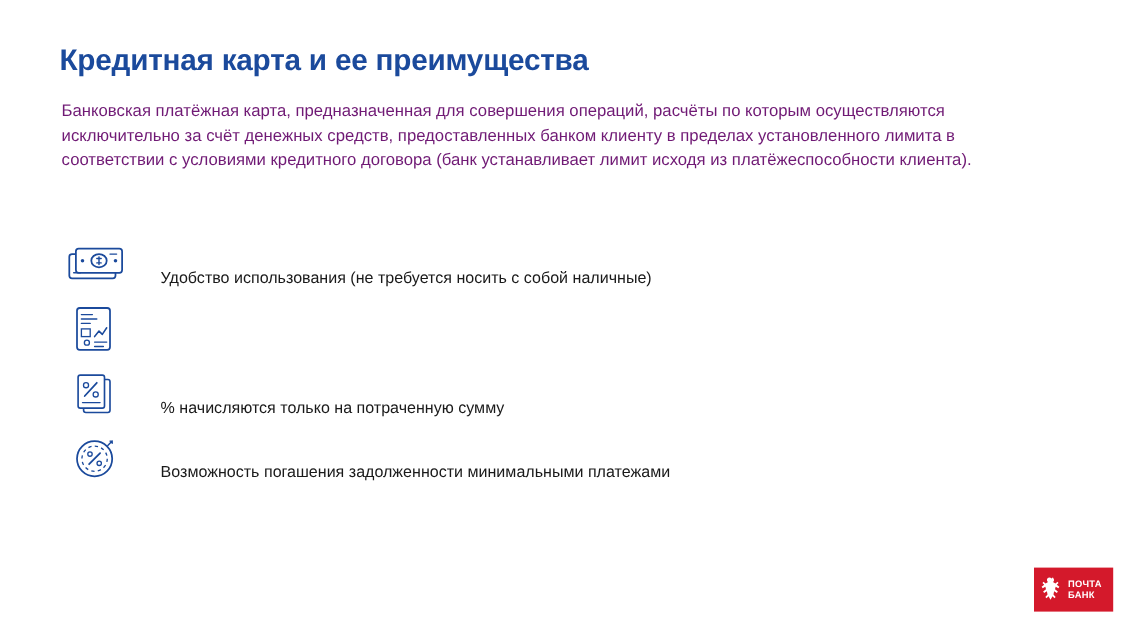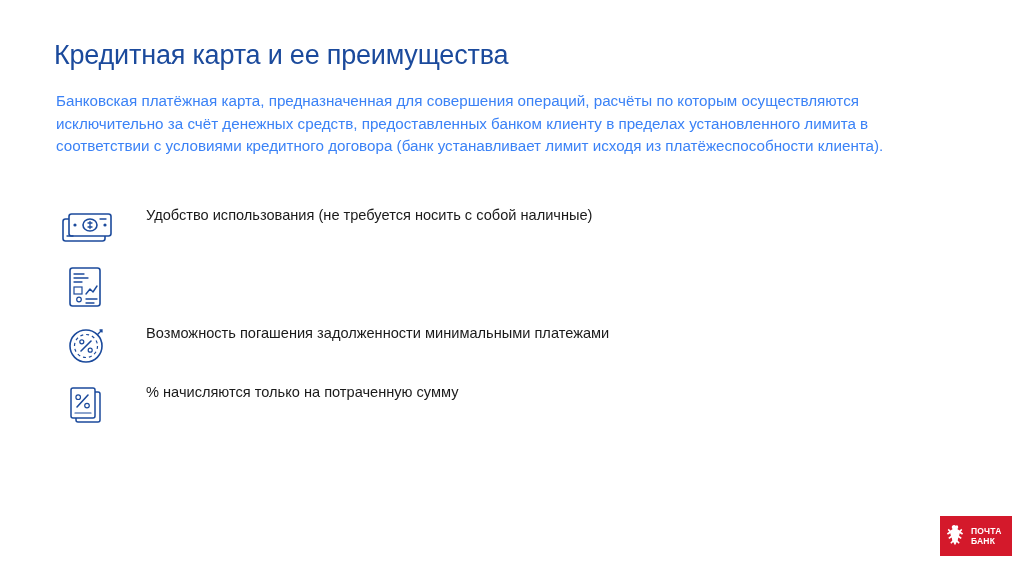--- a/index.html
+++ b/index.html
@@ -22,48 +22,48 @@
     height: 574px;
     box-sizing: border-box;
   }
 
   
   .title {
     position: absolute;
     left: 54px;
     top: 40px;
     font-size: 27px;
-    font-weight: normal;
+    font-weight: bold;
     color: #1b4a9c;
     letter-spacing: -0.2px;
     white-space: nowrap;
   }
 
   
   .intro {
     position: absolute;
     left: 56px;
     top: 90px;
     width: 890px;
     font-size: 15.2px;
     line-height: 22.5px;
-    color: #3b82f6;
+    color: #701a75;
     text-align: left;
   }
 
   
   .benefits {
     position: absolute;
     left: 56px;
     top: 205px;
     width: 900px;
   }
   .benefit-row {
     display: flex;
-    align-items: flex-start;
+    align-items: flex-end;
     height: 58px;
     margin-bottom: 1px;
   }
   .benefit-icon {
     width: 64px;
     min-width: 64px;
     height: 46px;
     display: flex;
     align-items: center;
     justify-content: center;
@@ -141,43 +141,43 @@
           <circle cx="19" cy="34.5" r="2.3" stroke="#1b4a9c" stroke-width="1.2" fill="none"></circle>
           <path d="M26 34h11M26 38h8" stroke="#1b4a9c" stroke-width="1.3" stroke-linecap="round"></path>
         </svg>
       </div>
     </div>
 
 
     <div class="benefit-row">
       <div class="benefit-icon">
         <svg width="56" height="44" viewBox="0 0 56 44" fill="none" xmlns="http://www.w3.org/2000/svg">
+          <rect x="16" y="9" width="24" height="30" rx="2" stroke="#1b4a9c" stroke-width="1.5" fill="#ffffff"></rect>
+          <rect x="11" y="5" width="24" height="30" rx="2" stroke="#1b4a9c" stroke-width="1.5" fill="#ffffff"></rect>
+          <path d="M17 24l11-12" stroke="#1b4a9c" stroke-width="1.6" stroke-linecap="round"></path>
+          <circle cx="18.2" cy="14.2" r="2.3" stroke="#1b4a9c" stroke-width="1.2" fill="none"></circle>
+          <circle cx="27" cy="22.6" r="2.3" stroke="#1b4a9c" stroke-width="1.2" fill="none"></circle>
+          <path d="M15 30h16" stroke="#1b4a9c" stroke-width="1.2" stroke-linecap="round"></path>
+        </svg>
+      </div>
+      <div class="benefit-text">% начисляются только на потраченную сумму</div>
+    </div>
+
+    <div class="benefit-row">
+      <div class="benefit-icon">
+        <svg width="56" height="44" viewBox="0 0 56 44" fill="none" xmlns="http://www.w3.org/2000/svg">
           <circle cx="26" cy="22" r="16" stroke="#1b4a9c" stroke-width="1.6" fill="#ffffff"></circle>
           <circle cx="26" cy="22" r="11.5" stroke="#1b4a9c" stroke-width="1.2" fill="none" stroke-dasharray="3 3"></circle>
           <path d="M21 27l10-10" stroke="#1b4a9c" stroke-width="1.6" stroke-linecap="round"></path>
           <circle cx="21.8" cy="17.8" r="2" stroke="#1b4a9c" stroke-width="1.2" fill="none"></circle>
           <circle cx="30.2" cy="26.2" r="2" stroke="#1b4a9c" stroke-width="1.2" fill="none"></circle>
           <path d="M38 10l4-4M40 6h2v2" stroke="#1b4a9c" stroke-width="1.3" stroke-linecap="round"></path>
         </svg>
       </div>
       <div class="benefit-text">Возможность погашения задолженности минимальными платежами</div>
-    </div>
-
-    <div class="benefit-row">
-      <div class="benefit-icon">
-        <svg width="56" height="44" viewBox="0 0 56 44" fill="none" xmlns="http://www.w3.org/2000/svg">
-          <rect x="16" y="9" width="24" height="30" rx="2" stroke="#1b4a9c" stroke-width="1.5" fill="#ffffff"></rect>
-          <rect x="11" y="5" width="24" height="30" rx="2" stroke="#1b4a9c" stroke-width="1.5" fill="#ffffff"></rect>
-          <path d="M17 24l11-12" stroke="#1b4a9c" stroke-width="1.6" stroke-linecap="round"></path>
-          <circle cx="18.2" cy="14.2" r="2.3" stroke="#1b4a9c" stroke-width="1.2" fill="none"></circle>
-          <circle cx="27" cy="22.6" r="2.3" stroke="#1b4a9c" stroke-width="1.2" fill="none"></circle>
-          <path d="M15 30h16" stroke="#1b4a9c" stroke-width="1.2" stroke-linecap="round"></path>
-        </svg>
-      </div>
-      <div class="benefit-text">% начисляются только на потраченную сумму</div>
     </div>
 
   </div>
 
   <div class="logo">
     <div class="logo-emblem">
       <svg width="22" height="28" viewBox="0 0 22 28" fill="none" xmlns="http://www.w3.org/2000/svg">
         <path d="M11 3c1.4 0 2.2 1 2.2 2.2 0 .9-.5 1.5-1 1.9l2.3 1.3 1.8-1.6 1 1.2-1.6 1.7 2.4 1.6-1 1.4-2.4-1.4-.6 2.4 2.6 2.1-.9 1.3-2.5-1.7-.6 3 2 2.4-1.1 1-1.8-1.8-1.8 3.3-1.8-3.3-1.8 1.8-1.1-1 2-2.4-.6-3-2.5 1.7-.9-1.3 2.6-2.1-.6-2.4-2.4 1.4-1-1.4L4.3 9.7 2.7 8l1-1.2 1.8 1.6 2.3-1.3c-.5-.4-1-1-1-1.9C6.8 4 7.6 3 9 3c.8 0 1.5.4 2 1 .5-.6 1.2-1 2-1z" fill="#ffffff"></path>
       </svg>
     </div>

